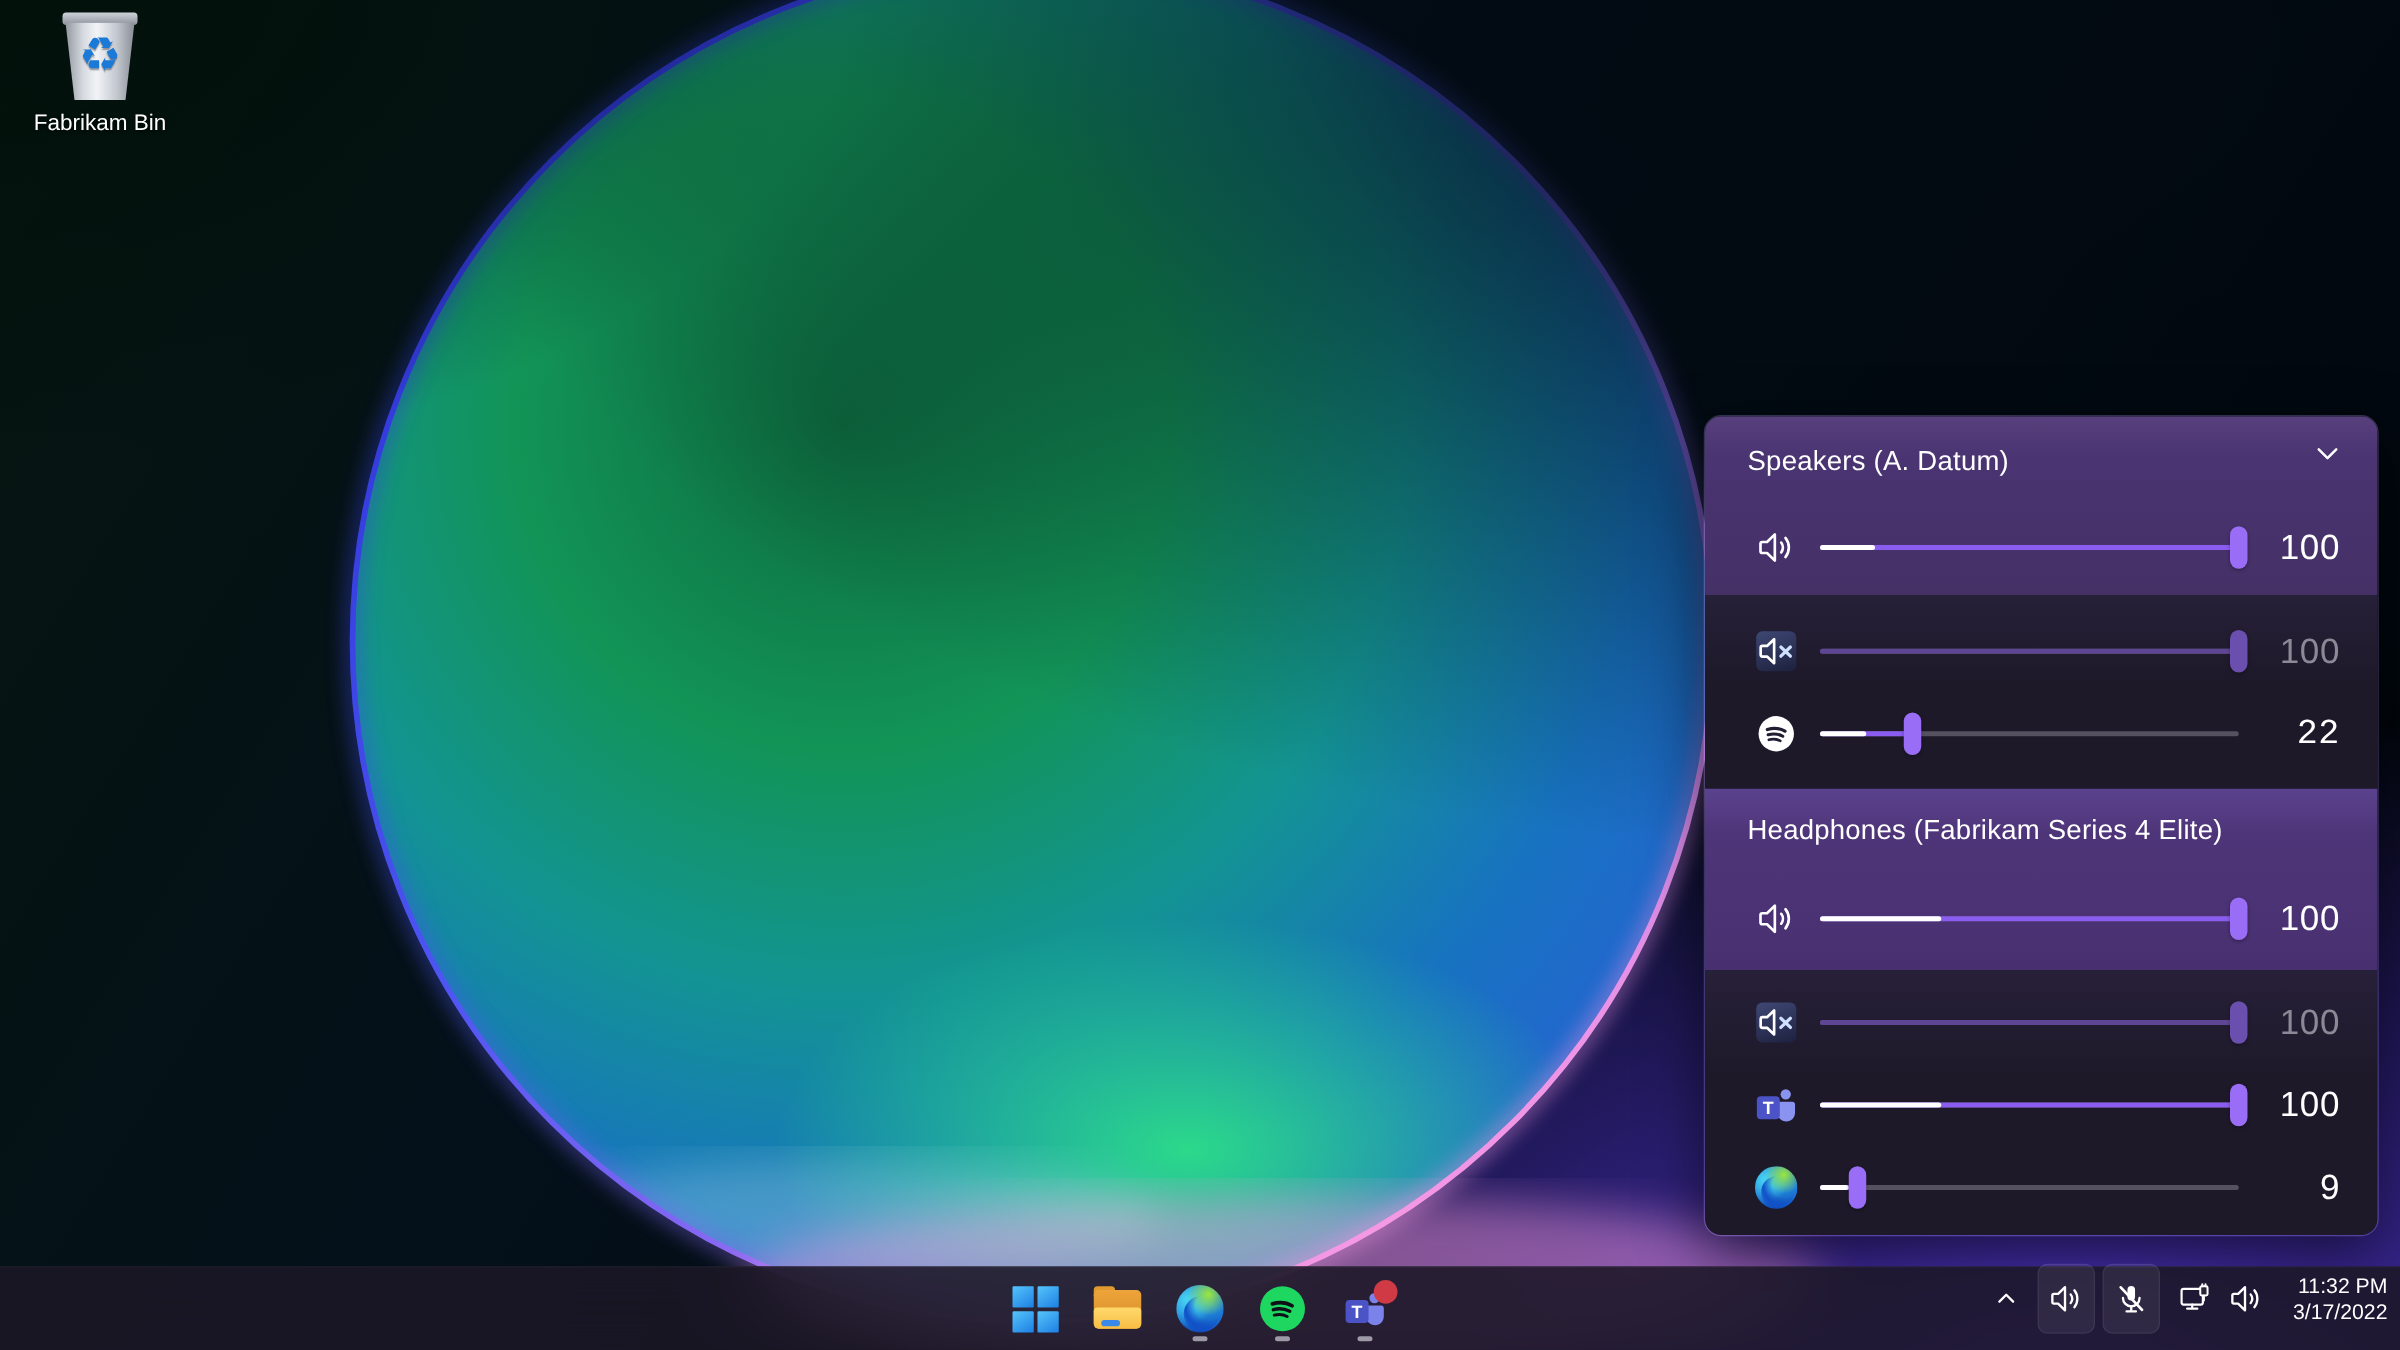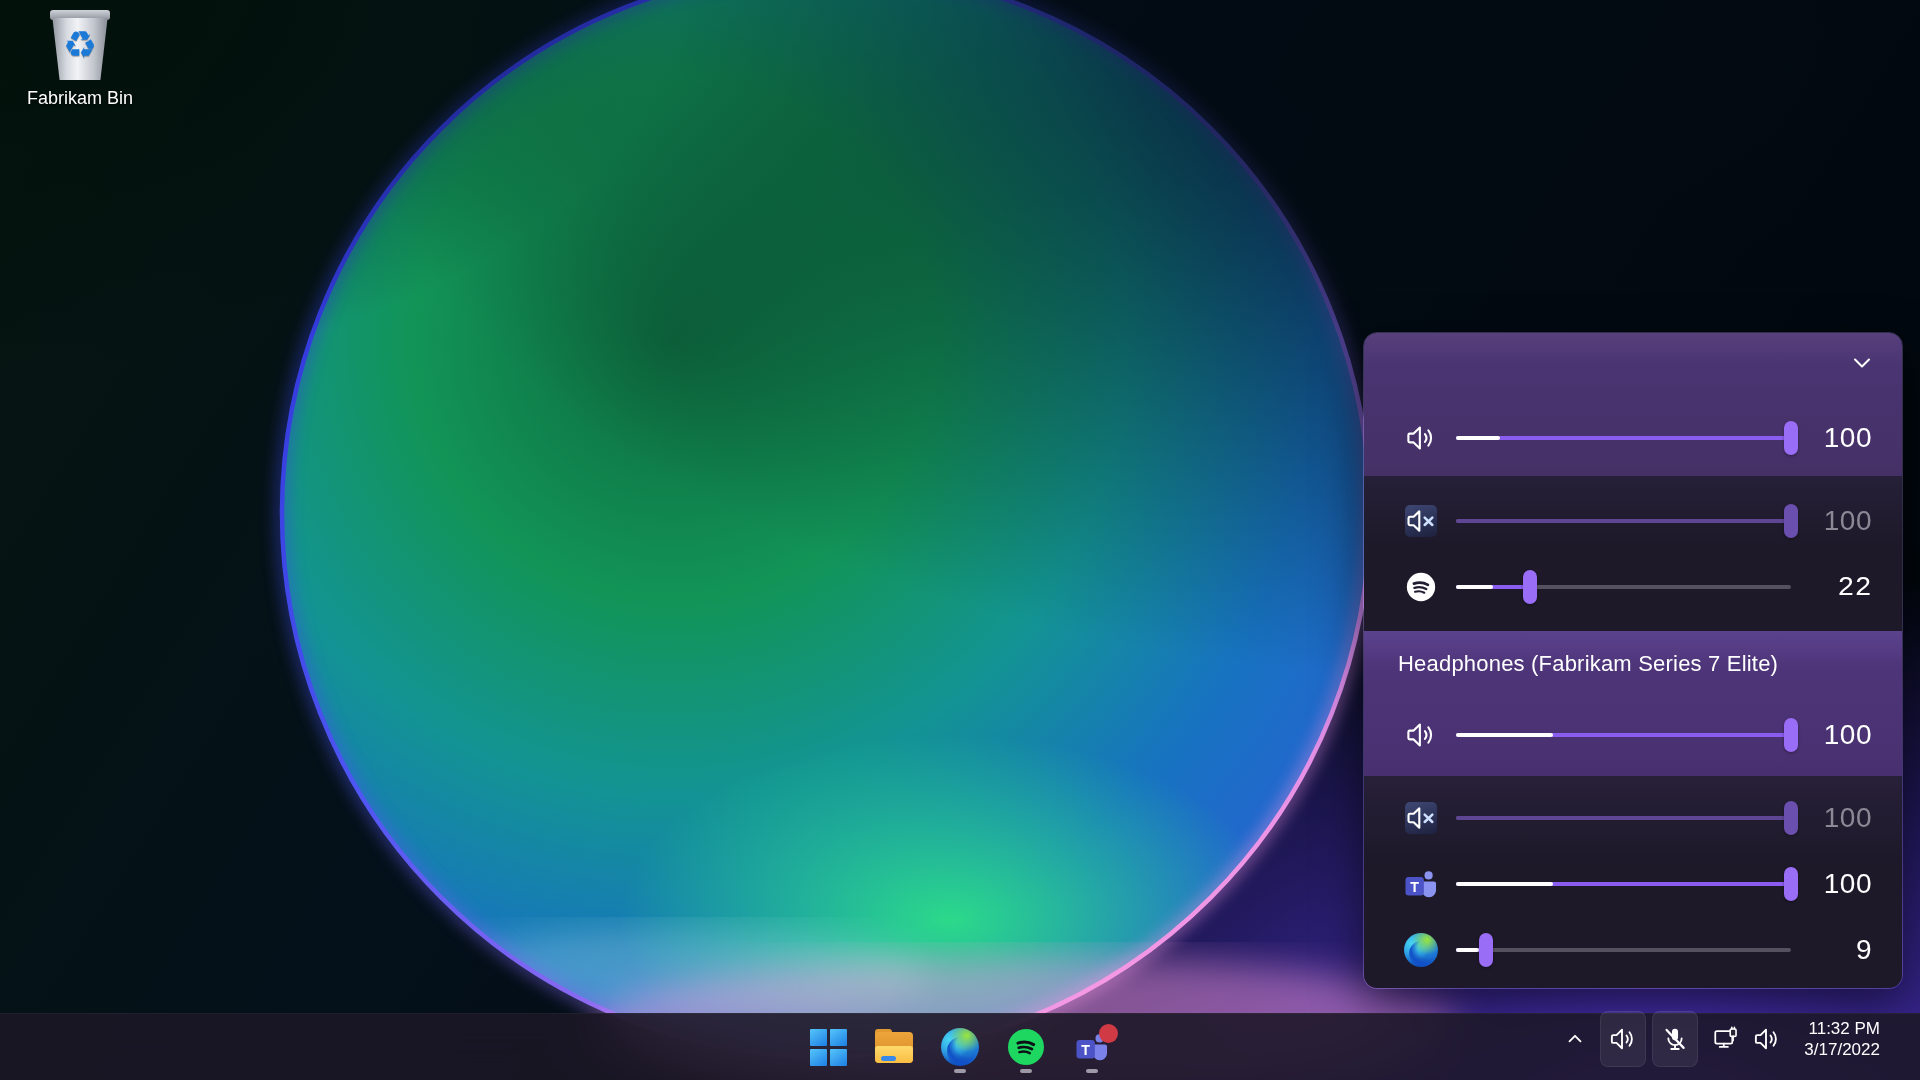--- a/index.html
+++ b/index.html
@@ -72,21 +72,21 @@
   .win-logo{display:grid;grid-template-columns:17px 17px;grid-template-rows:17px 17px;gap:3px;}
   .win-logo div{background:linear-gradient(145deg,#55c5fa,#1d7fe4);border-radius:1px;}
   .folder{position:relative;width:38px;height:31px;}
   .folder .back{position:absolute;inset:0;border-radius:4px;background:linear-gradient(180deg,#eda43a,#d78c26);}
   .folder .tab{position:absolute;left:0;top:-3px;width:17px;height:8px;border-radius:3px 3px 0 0;background:#e09a2f;}
   .folder .front{position:absolute;left:0;right:0;bottom:0;height:17px;border-radius:3px 3px 4px 4px;
                  background:linear-gradient(180deg,#ffd96c,#f8bd44);}
   .folder .clip{position:absolute;left:6px;bottom:2px;width:15px;height:5px;border-radius:2.5px;background:#3a88e8;}
   .spotify-green{width:36px;height:36px;border-radius:50%;background:#1ed760;display:flex;justify-content:center;align-items:center;}
 
-  .tb-tray{position:absolute;right:0;bottom:0;height:82px;display:flex;align-items:center;padding-right:40px;gap:6px;}
+  .tb-tray{position:absolute;right:0;bottom:0;height:82px;display:flex;align-items:center;padding-right:10px;gap:6px;}
   .tray-btn{height:54px;display:flex;align-items:center;justify-content:center;border-radius:8px;cursor:pointer;}
   .tray-chev{width:38px;}
   .tray-box{width:44px;background:rgba(255,255,255,.07);border:1px solid rgba(255,255,255,.07);}
   .tray-group{display:flex;align-items:center;gap:12px;padding:0 8px;}
   .clock{text-align:right;font-size:17px;line-height:21px;margin-left:8px;cursor:default;}
 </style>
 </head>
 <body>
 
 <div id="screen">
@@ -160,20 +160,23 @@
     </div>
     <div class="desk-label">Fabrikam Bin</div>
   </div>
 
   <div class="flyout">
     <div class="band dev1"></div>
     <div class="band app1"></div>
     <div class="band dev2"></div>
     <div class="band app2"></div>
 
+    <div class="hdr hdr1">
+      <span>Speakers (A. Datum)</span>
+    </div>
     <svg class="hdr-chev" viewBox="0 0 28 24">
       <path d="M7 8.5 L14 15.5 L21 8.5" fill="none" stroke="#fff" stroke-width="2" stroke-linecap="round" stroke-linejoin="round"></path>
     </svg>
 
     <div class="vrow r1">
       <div class="icon-cell">
         <svg viewBox="0 0 24 24" width="40" height="34">
           <path d="M11.2 4.6v14.8L6.8 15.1H4.1c-.6 0-1-.4-1-1V9.9c0-.6.4-1 1-1h2.7l4.4-4.3z" fill="none" stroke="#fff" stroke-width="1.5" stroke-linejoin="round"></path>
           <path d="M14.8 9.2a4.6 4.6 0 0 1 0 5.6" fill="none" stroke="#fff" stroke-width="1.5" stroke-linecap="round"></path>
           <path d="M17.2 6.6a8.6 8.6 0 0 1 0 10.8" fill="none" stroke="#fff" stroke-width="1.5" stroke-linecap="round"></path>
@@ -216,21 +219,21 @@
       <div class="slider">
         <div class="track"></div>
         <div class="fill" style="width: 22%;"></div>
         <div class="peak" style="width: 11%;"></div>
         <div class="thumb" style="left: 22%;"></div>
       </div>
       <div class="value">22</div>
     </div>
 
     <div class="hdr hdr2">
-      <span>Headphones (Fabrikam Series 7 Elite)</span>
+      <span>Headphones (Fabrikam Series 4 Elite)</span>
     </div>
 
     <div class="vrow r4">
       <div class="icon-cell">
         <svg viewBox="0 0 24 24" width="40" height="34">
           <path d="M11.2 4.6v14.8L6.8 15.1H4.1c-.6 0-1-.4-1-1V9.9c0-.6.4-1 1-1h2.7l4.4-4.3z" fill="none" stroke="#fff" stroke-width="1.5" stroke-linejoin="round"></path>
           <path d="M14.8 9.2a4.6 4.6 0 0 1 0 5.6" fill="none" stroke="#fff" stroke-width="1.5" stroke-linecap="round"></path>
           <path d="M17.2 6.6a8.6 8.6 0 0 1 0 10.8" fill="none" stroke="#fff" stroke-width="1.5" stroke-linecap="round"></path>
         </svg>
       </div>

